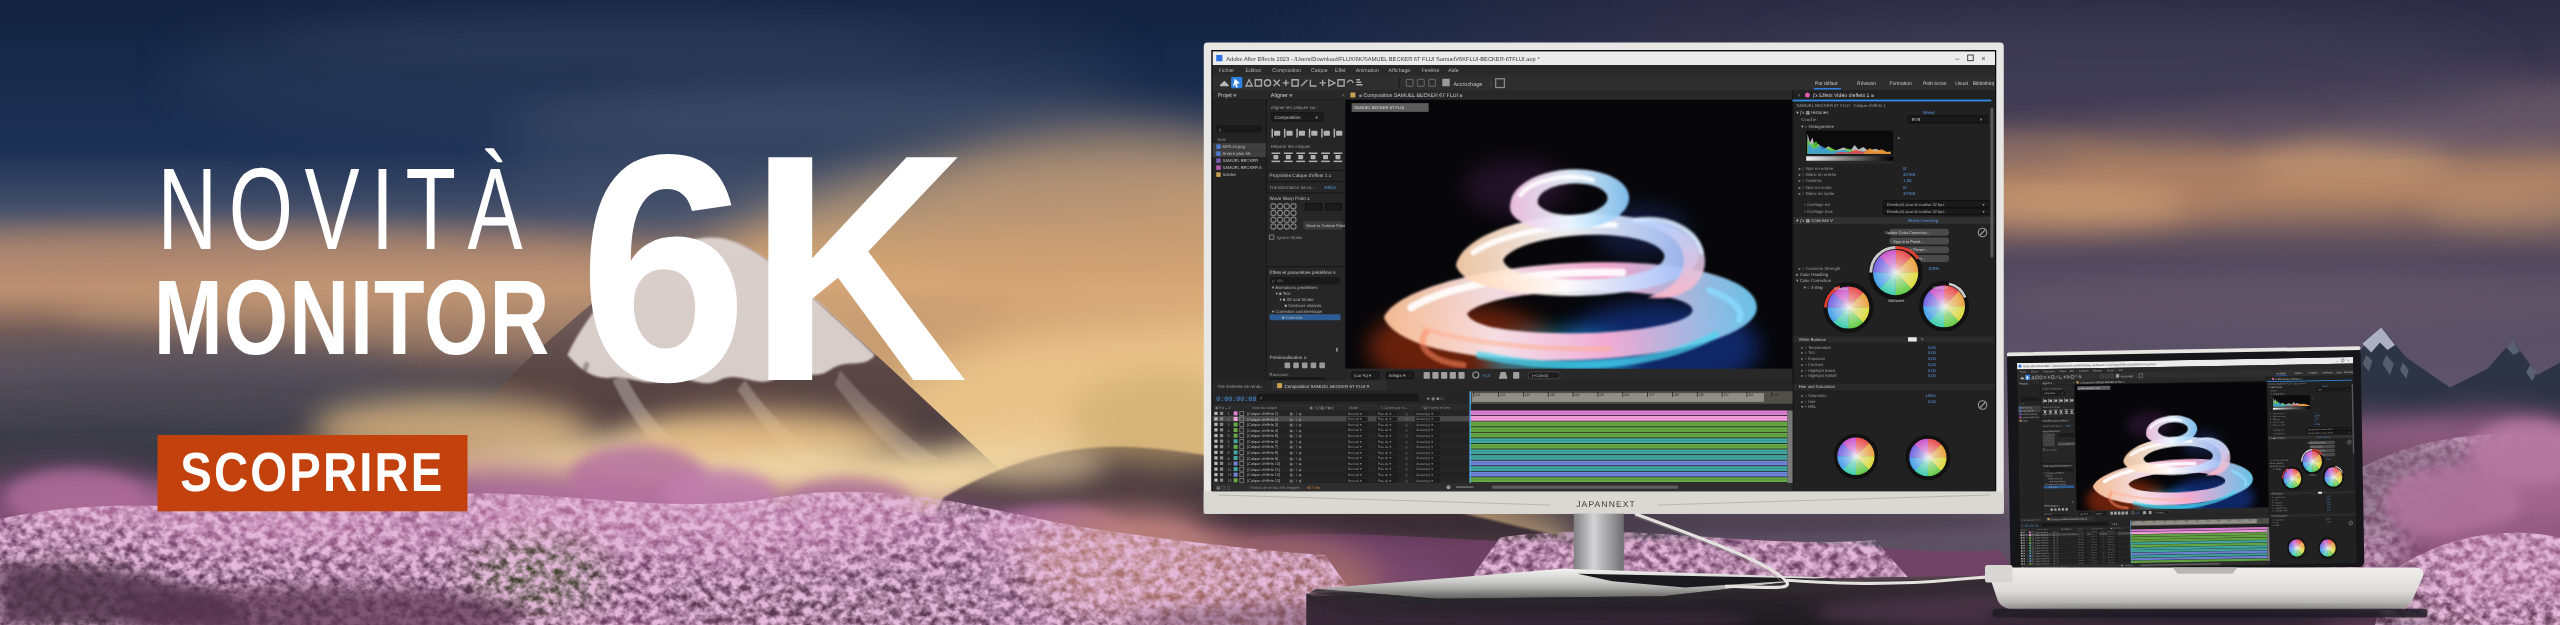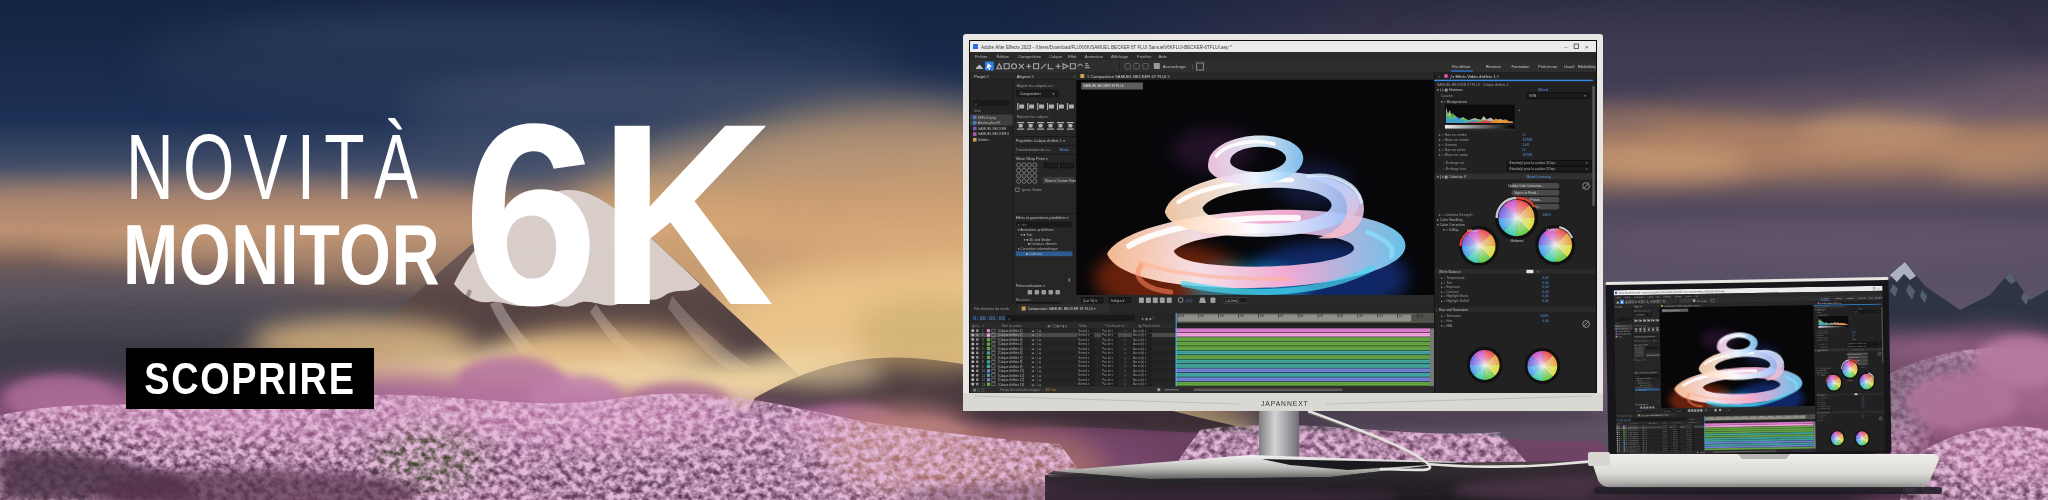--- a/index.html
+++ b/index.html
@@ -1,20 +1,20 @@
 <!DOCTYPE html>
 <html><head><meta charset="utf-8"><style>
 html,body{margin:0;padding:0;width:2048px;height:500px;overflow:hidden;background:#222;}
 body{position:relative;font-family:"Liberation Sans",sans-serif;}
 .bg,.fg{position:absolute;left:0;top:0;}
 .txt{position:absolute;color:#fff;z-index:5;}
 #novita{left:126px;top:114px;font-size:93px;font-weight:400;letter-spacing:13px;transform:scale(0.71,1);transform-origin:left top;}
 #monitorw{left:123px;top:206px;font-size:85px;font-weight:700;letter-spacing:1px;transform:scale(0.78,1);transform-origin:left top;}
 #sixk{left:463px;top:66px;font-size:259px;font-weight:700;letter-spacing:0;transform:scale(0.94,1);transform-origin:left top;}
-#btn{position:absolute;left:126px;top:348px;width:248px;height:61px;background:#000000;z-index:6;display:flex;align-items:center;justify-content:center;}
+#btn{position:absolute;left:126px;top:348px;width:248px;height:61px;background:#c2410c;z-index:6;display:flex;align-items:center;justify-content:center;}
 #btn span{color:#fff;font-size:44px;font-weight:700;letter-spacing:2px;transform:scale(0.86,1);}
 </style></head><body>
 <svg class="bg" width="2048" height="500" viewBox="0 0 2048 500" xmlns="http://www.w3.org/2000/svg">
 <defs>
 <filter id="b8" x="-60%" y="-60%" width="220%" height="220%">
         <feGaussianBlur stdDeviation="8"></feGaussianBlur>
       </filter>
 <filter id="b1" x="-30%" y="-30%" width="160%" height="160%">
         <feGaussianBlur stdDeviation="0.7"></feGaussianBlur>
       </filter>

